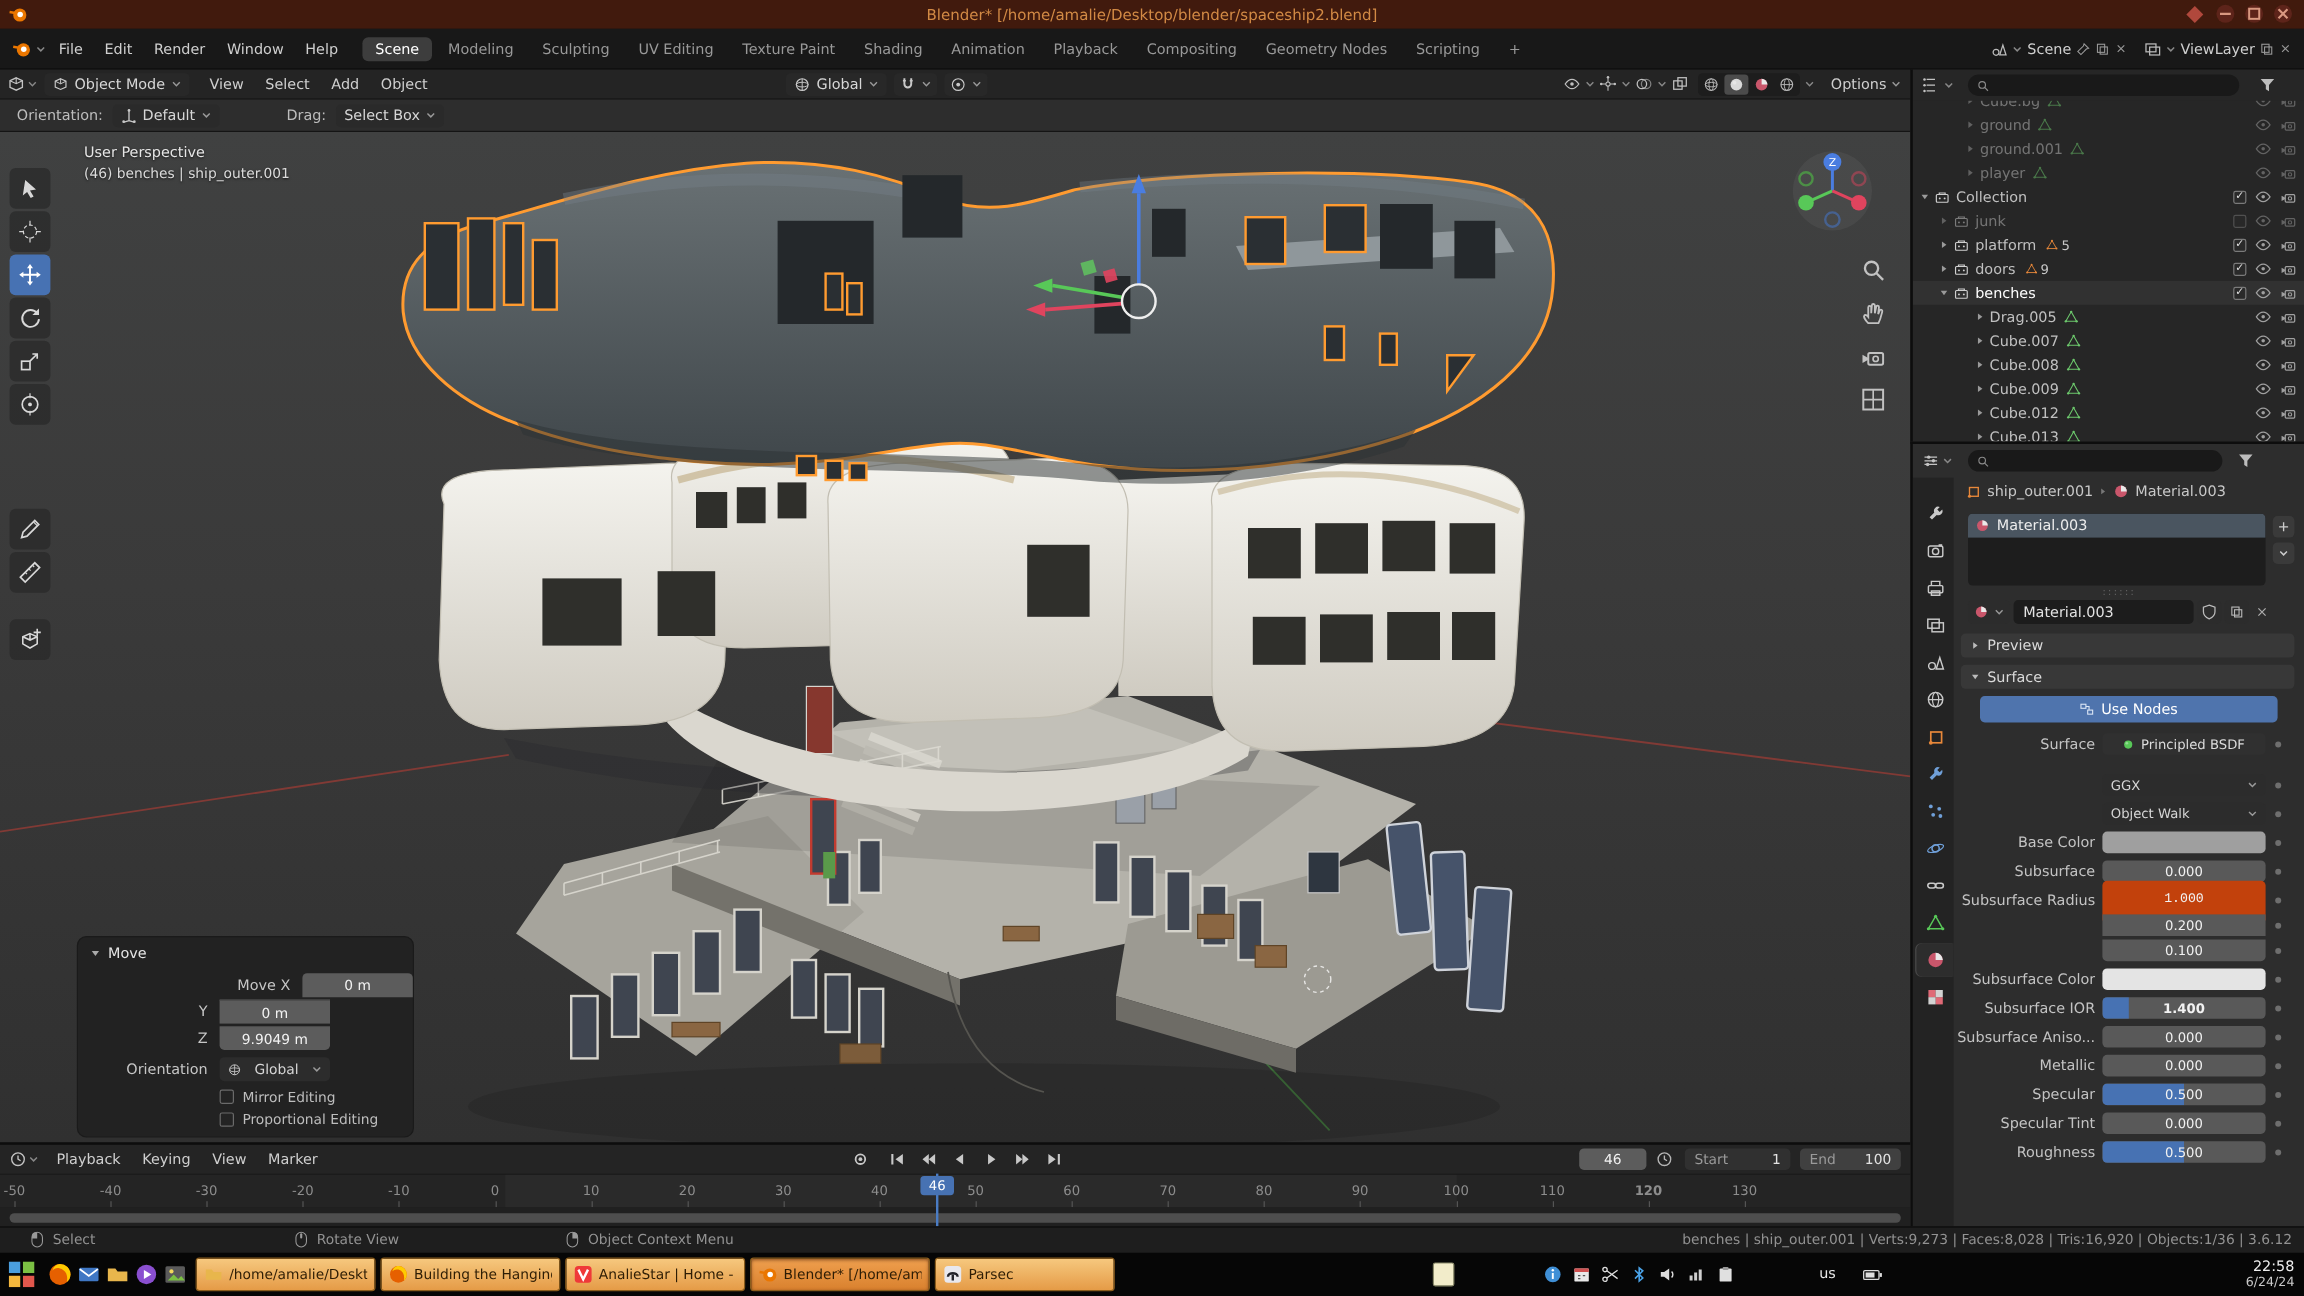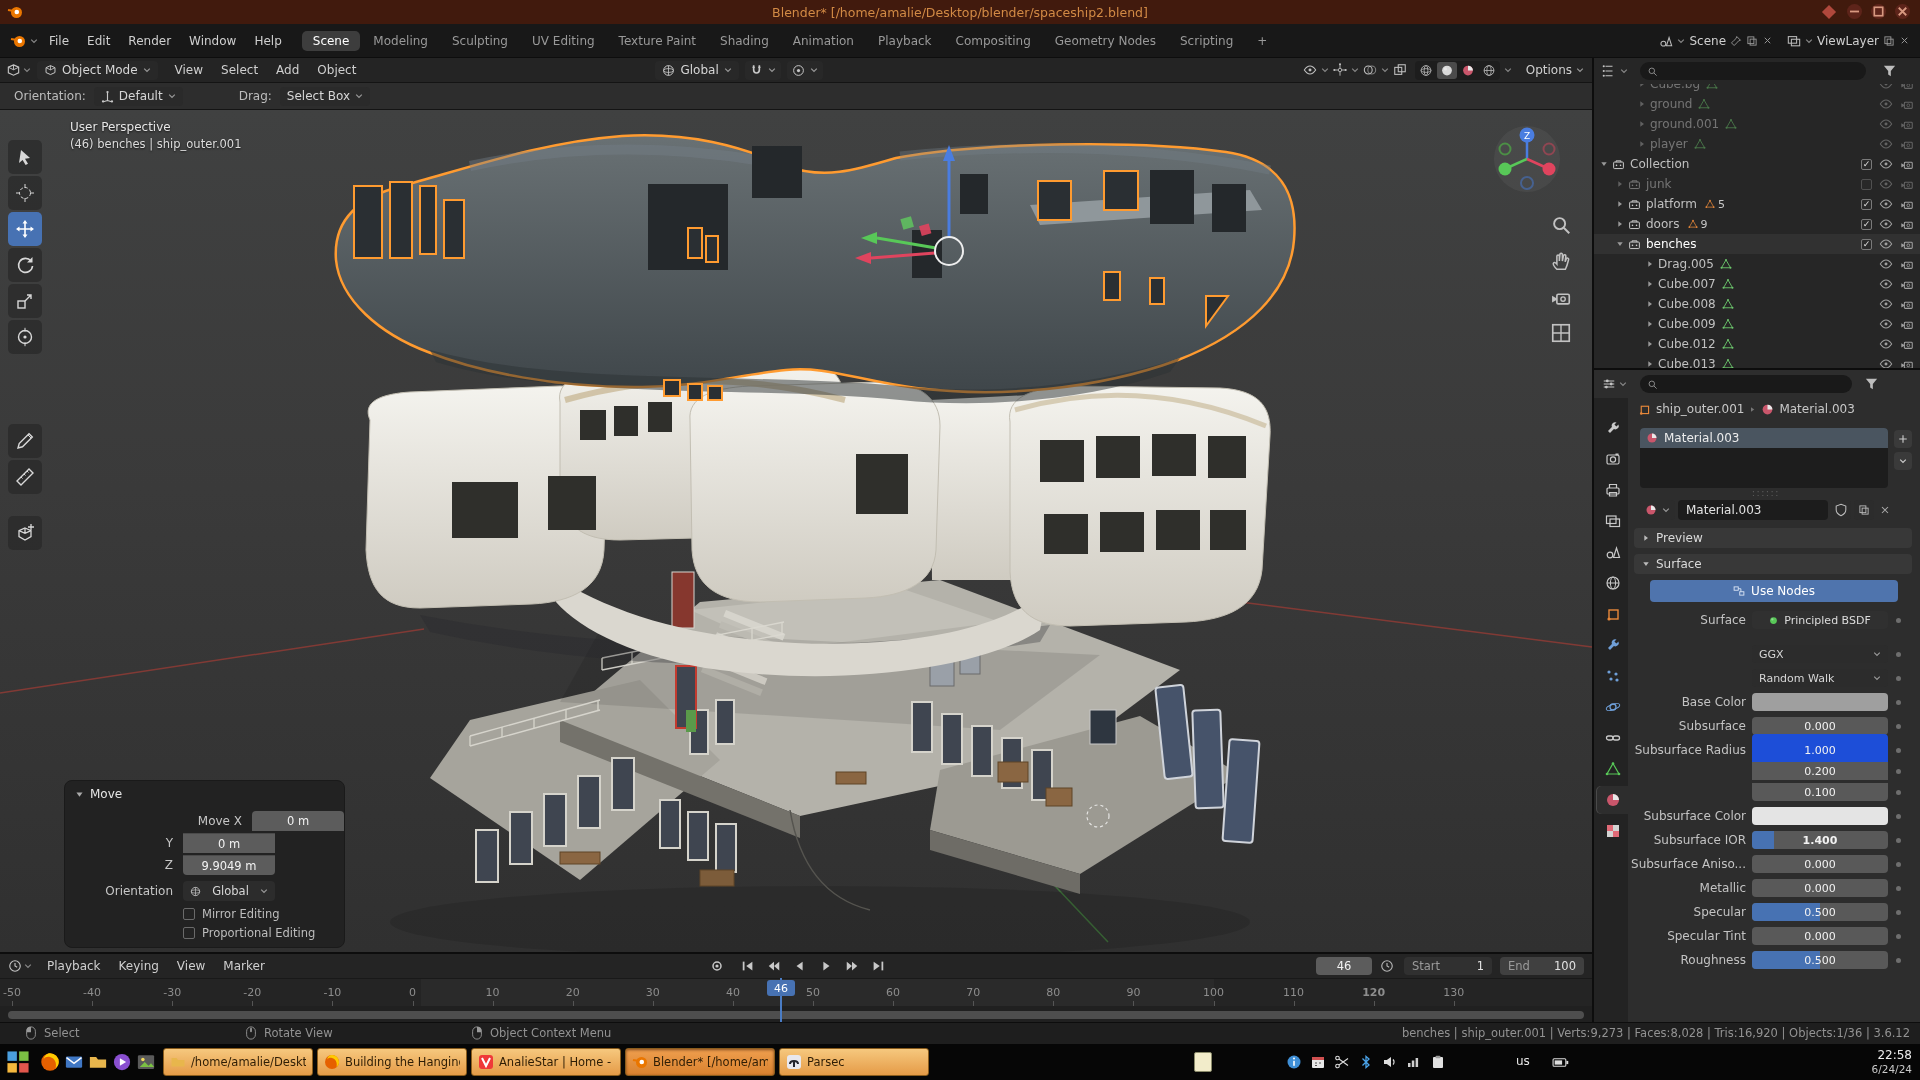--- a/index.html
+++ b/index.html
@@ -1499,21 +1499,21 @@
               <svg viewBox="0 0 8 8">
                 <path d="M1.2 2.6L4 5.4l2.8-2.8" fill="none" stroke="currentColor" stroke-width="1.2"></path>
               </svg>
             </span>
           </div>
           <span class="dot" style="margin-left: 8px;"></span>
         </div>
         <div style="position: absolute; left: 0px; top: 298px; width: 328px; height: 20px; display: flex; align-items: center;">
           <div style="width: 152px; flex: 0 0 auto; text-align: right; color: rgb(195, 195, 195); white-space: nowrap; overflow: hidden;"></div>
           <div style="margin-left: 6px; width: 136px; height: 18px; position: relative; overflow: hidden; display: flex; align-items: center; justify-content: flex-start; font-size: 11px; color: rgb(242, 242, 242); border-radius: 4px; background: rgb(44, 44, 44); padding: 0px 7px;">
-            <span style="color: rgb(214, 214, 214); flex: 1 1 0%;">Random Walk</span>
+            <span style="color: rgb(214, 214, 214); flex: 1 1 0%;">Object Walk</span>
             <span class="ic" style="display: inline-flex; flex: 0 0 auto; width: 8px; height: 8px; color: rgb(153, 153, 153);">
               <svg viewBox="0 0 8 8">
                 <path d="M1.2 2.6L4 5.4l2.8-2.8" fill="none" stroke="currentColor" stroke-width="1.2"></path>
               </svg>
             </span>
           </div>
           <span class="dot" style="margin-left: 8px;"></span>
         </div>
         <div style="position: absolute; left: 0px; top: 322px; width: 328px; height: 20px; display: flex; align-items: center;">
           <div style="width: 152px; flex: 0 0 auto; text-align: right; color: rgb(195, 195, 195); white-space: nowrap; overflow: hidden;">Base Color</div>
@@ -1522,21 +1522,21 @@
         </div>
         <div style="position: absolute; left: 0px; top: 346px; width: 328px; height: 20px; display: flex; align-items: center;">
           <div style="width: 152px; flex: 0 0 auto; text-align: right; color: rgb(195, 195, 195); white-space: nowrap; overflow: hidden;">Subsurface</div>
           <div style="margin-left: 6px; width: 136px; height: 18px; position: relative; overflow: hidden; display: flex; align-items: center; justify-content: center; font-size: 11px; color: rgb(242, 242, 242); border-radius: 4px; background: rgb(89, 89, 89);">
             <span style="position: relative;">0.000</span>
           </div>
           <span class="dot" style="margin-left: 8px;"></span>
         </div>
         <div style="position: absolute; left: 0px; top: 370px; width: 328px; height: 20px; display: flex; align-items: center;">
           <div style="width: 152px; flex: 0 0 auto; text-align: right; color: rgb(195, 195, 195); white-space: nowrap; overflow: hidden;">Subsurface Radius</div>
-          <div style="margin-left: 6px; width: 136px; height: 33px; position: relative; overflow: hidden; display: flex; align-items: center; justify-content: center; font-size: 11px; color: rgb(242, 242, 242); border-radius: 4px 4px 0px 0px; background: #1d4ed8;">
+          <div style="margin-left: 6px; width: 136px; height: 33px; position: relative; overflow: hidden; display: flex; align-items: center; justify-content: center; font-size: 11px; color: rgb(242, 242, 242); border-radius: 4px 4px 0px 0px; background: #c2410c; font-family: Liberation Mono, monospace;">
             <span style="position: relative;">1.000</span>
           </div>
           <span class="dot" style="margin-left: 8px;"></span>
         </div>
         <div style="position: absolute; left: 0px; top: 391px; width: 328px; height: 20px; display: flex; align-items: center;">
           <div style="width: 152px; flex: 0 0 auto; text-align: right; color: rgb(195, 195, 195); white-space: nowrap; overflow: hidden;"></div>
           <div style="margin-left: 6px; width: 136px; height: 18px; position: relative; overflow: hidden; display: flex; align-items: center; justify-content: center; font-size: 11px; color: rgb(242, 242, 242); border-radius: 0px; background: rgb(89, 89, 89);">
             <span style="position: relative;">0.200</span>
           </div>
           <span class="dot" style="margin-left: 8px;"></span>

